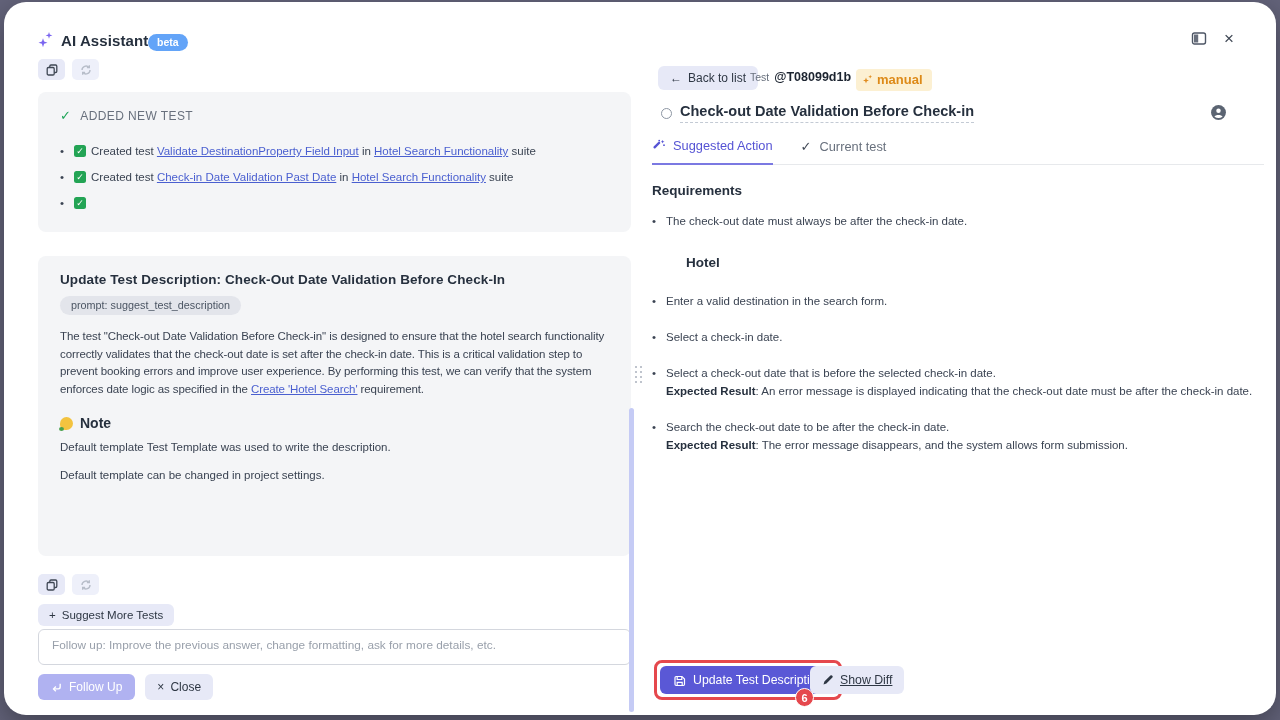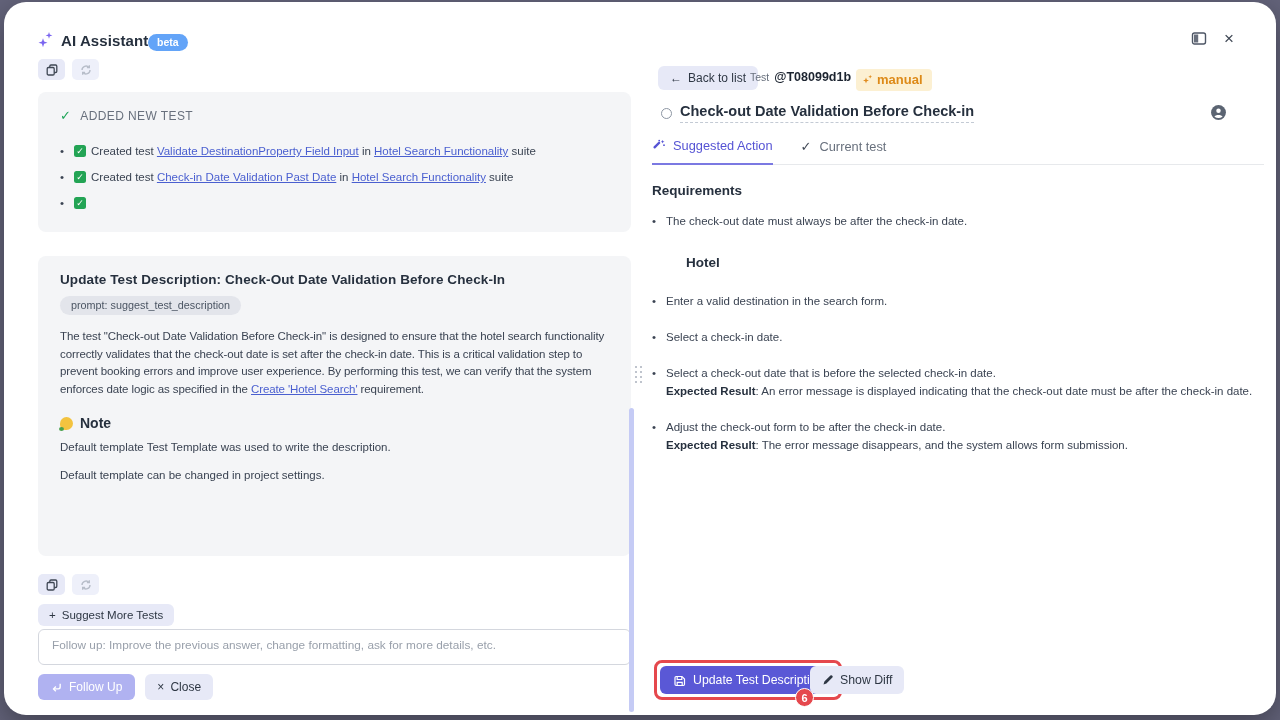--- a/index.html
+++ b/index.html
@@ -88,21 +88,21 @@
   .rp-steps-h { margin-top:26px; margin-left:34px; }
   .rp-steps-list { list-style:none; margin-top:22px; }
   .rp-steps-list li { margin-bottom:20px; }
   .step-body { flex:1; }
   .expected { margin-top:2px; }
   .expected b { color:#26303e; }
 
   .red-box { position:absolute; left:650px; top:658px; border:3px solid #e5484d; border-radius:8px; padding:3px; }
   .btn-update { background:#5a58d6; color:#fff; border:none; border-radius:6px; padding:7px 13px; font-size:12.3px; font-weight:500; display:inline-flex; align-items:center; gap:7px; cursor:pointer; font-family:inherit; }
   .badge-6 { position:absolute; left:791px; top:686px; width:19px; height:19px; background:#e5484d; border:1.5px solid #fff; color:#fff; border-radius:50%; font-size:11px; font-weight:bold; display:flex; align-items:center; justify-content:center; z-index:5; }
-  .btn-showdiff { position:absolute; left:806px; top:664px; padding:7px 12px; font-size:12.3px; }
+  .btn-showdiff { position:absolute; left:806px; top:664px; padding:7px 12px; font-size:12.3px;text-decoration:underline; }
 </style>
 </head>
 <body>
 
 <div class="modal">
 
   <svg class="hdr-icon" viewBox="0 0 17 17" fill="#7b66f0">
     <path d="M6 7.2 L7.1 10.6 L10.5 11.7 L7.1 12.8 L6 16.2 L4.9 12.8 L1.5 11.7 L4.9 10.6 Z"></path>
     <path d="M12 1 L12.8 3.6 L15.4 4.4 L12.8 5.2 L12 7.8 L11.2 5.2 L8.6 4.4 L11.2 3.6 Z"></path>
   </svg>
@@ -303,21 +303,21 @@
       <li>
         <span class="bullet">•</span>
         <span class="step-body">
           <span>Select a check-out date that is before the selected check-in date.</span>
           <div class="expected"><b>Expected Result</b><span>: An error message is displayed indicating that the check-out date must be after the check-in date.</span></div>
         </span>
       </li>
       <li>
         <span class="bullet">•</span>
         <span class="step-body">
-          <span>Adjust the check-out form to be after the check-in date.</span>
+          <span>Search the check-out date to be after the check-in date.</span>
           <div class="expected"><b>Expected Result</b><span>: The error message disappears, and the system allows form submission.</span></div>
         </span>
       </li>
     </ul>
   </div>
 
   <div class="red-box">
     <button class="btn-update">
       <svg width="13" height="13" viewBox="0 0 13 13" fill="none" stroke="#fff" stroke-width="1.2">
         <path d="M2 3.2A1.2 1.2 0 0 1 3.2 2H9l2.5 2.5v5.3A1.2 1.2 0 0 1 10.3 11H3.2A1.2 1.2 0 0 1 2 9.8z" transform="translate(0 .5)"></path>

